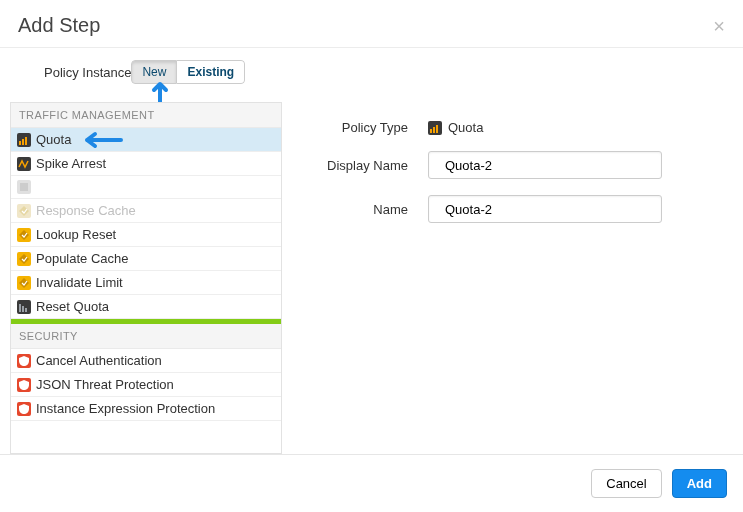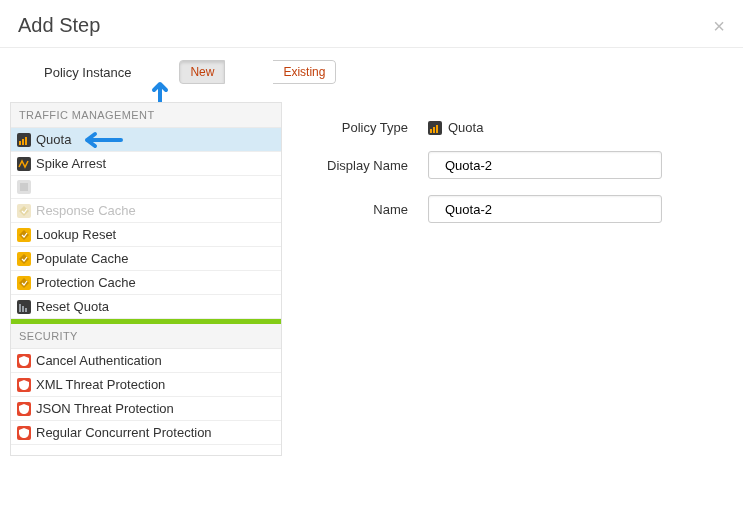--- a/index.html
+++ b/index.html
@@ -36,24 +36,24 @@
   }
   .topcontrols .lbl {
     font-size: 13px;
     margin-right: 0;
   }
   .btn-group {
     display: inline-flex; border-radius: 4px; overflow: hidden;
   }
   .btn-toggle {
     padding: 4px 10px; font-size: 12px; background: #fff;
-    border: 1px solid #ccc; cursor: pointer; color: #c2410c; margin-left: 48px;
+    border: 1px solid #ccc; cursor: pointer; color: #0c4a6e;
   }
   .btn-toggle.left { border-radius: 4px 0 0 4px; }
-  .btn-toggle.right { border-radius: 0 4px 4px 0; border-left: none; }
+  .btn-toggle.right { border-radius: 0 4px 4px 0; border-left: none; font-weight: bold; }
   .btn-toggle.active {
     background: #e6e6e6;
     box-shadow: inset 0 2px 3px rgba(0,0,0,0.12);
   }
 
   .body {
     display: flex;
     flex: 1;
     min-height: 0;
     padding: 0 10px;
@@ -271,21 +271,21 @@
             </svg>
           </span>
         <span>Populate Cache</span>
       </div>
       <div class="plist-item">
         <span class="icn invalidate">
             <svg width="14" height="14" style="color:#cc8f00">
               <use href="#diamond-g"></use>
             </svg>
           </span>
-        <span>Protection Cache</span>
+        <span>Invalidate Limit</span>
       </div>
       <div class="plist-item">
         <span class="icn reset">
             <svg width="14" height="14">
               <use href="#bars-down"></use>
             </svg>
           </span>
         <span>Reset Quota</span>
       </div>
 
@@ -298,37 +298,29 @@
             </svg>
           </span>
         <span>Cancel Authentication</span>
       </div>
       <div class="plist-item">
         <span class="icn sec">
             <svg width="14" height="14">
               <use href="#shield-g"></use>
             </svg>
           </span>
-        <span>XML Threat Protection</span>
+        <span>JSON Threat Protection</span>
       </div>
       <div class="plist-item">
         <span class="icn sec">
             <svg width="14" height="14">
               <use href="#shield-g"></use>
             </svg>
           </span>
-        <span>JSON Threat Protection</span>
-      </div>
-      <div class="plist-item">
-        <span class="icn sec">
-            <svg width="14" height="14">
-              <use href="#shield-g"></use>
-            </svg>
-          </span>
-        <span>Regular Concurrent Protection</span>
+        <span>Instance Expression Protection</span>
       </div>
 
     </div>
 
     <div class="form-panel">
       <div class="form-row">
         <div class="flabel">Policy Type</div>
         <div class="fval">
           <span class="icn quota">
               <svg width="14" height="14">
@@ -347,14 +339,18 @@
       <div class="form-row">
         <div class="flabel">Name</div>
         <div class="fval">
           <input class="text" value="Quota-2" style="">
         </div>
       </div>
     </div>
 
   </div>
 
+  <div class="modal-footer">
+    <button class="btn">Cancel</button>
+    <button class="btn primary">Add</button>
+  </div>
 
 </div>
 
 </body></html>

